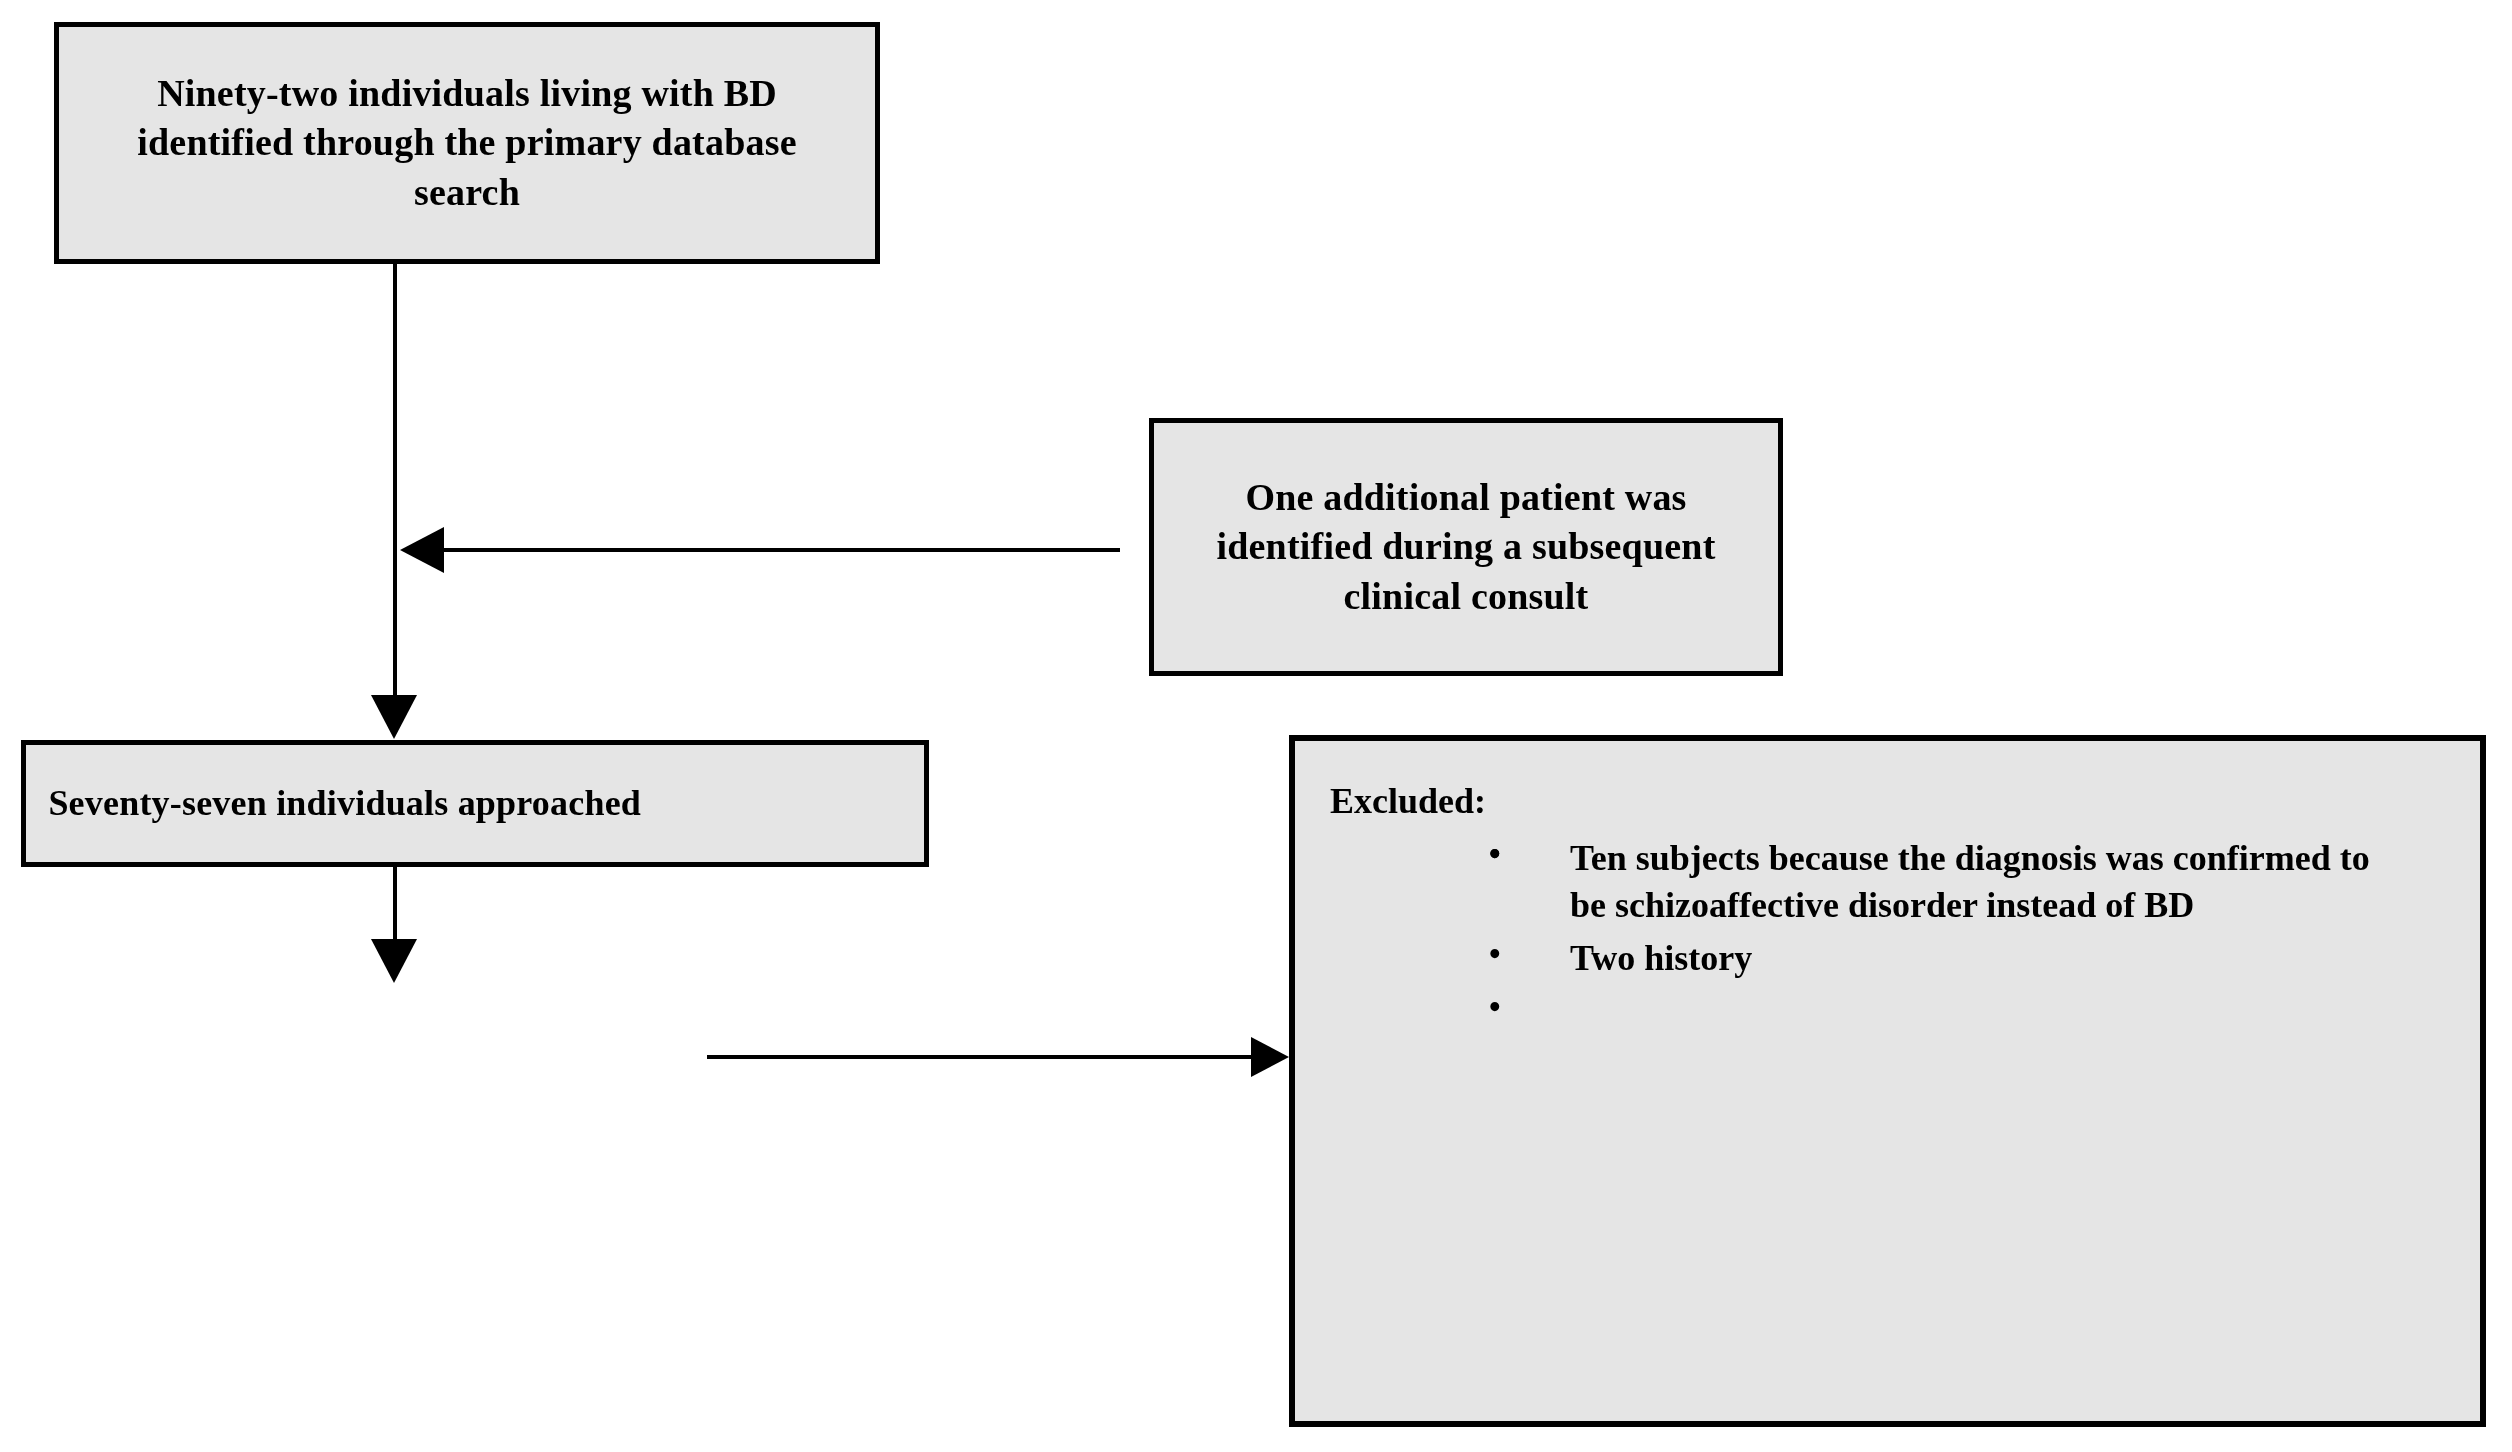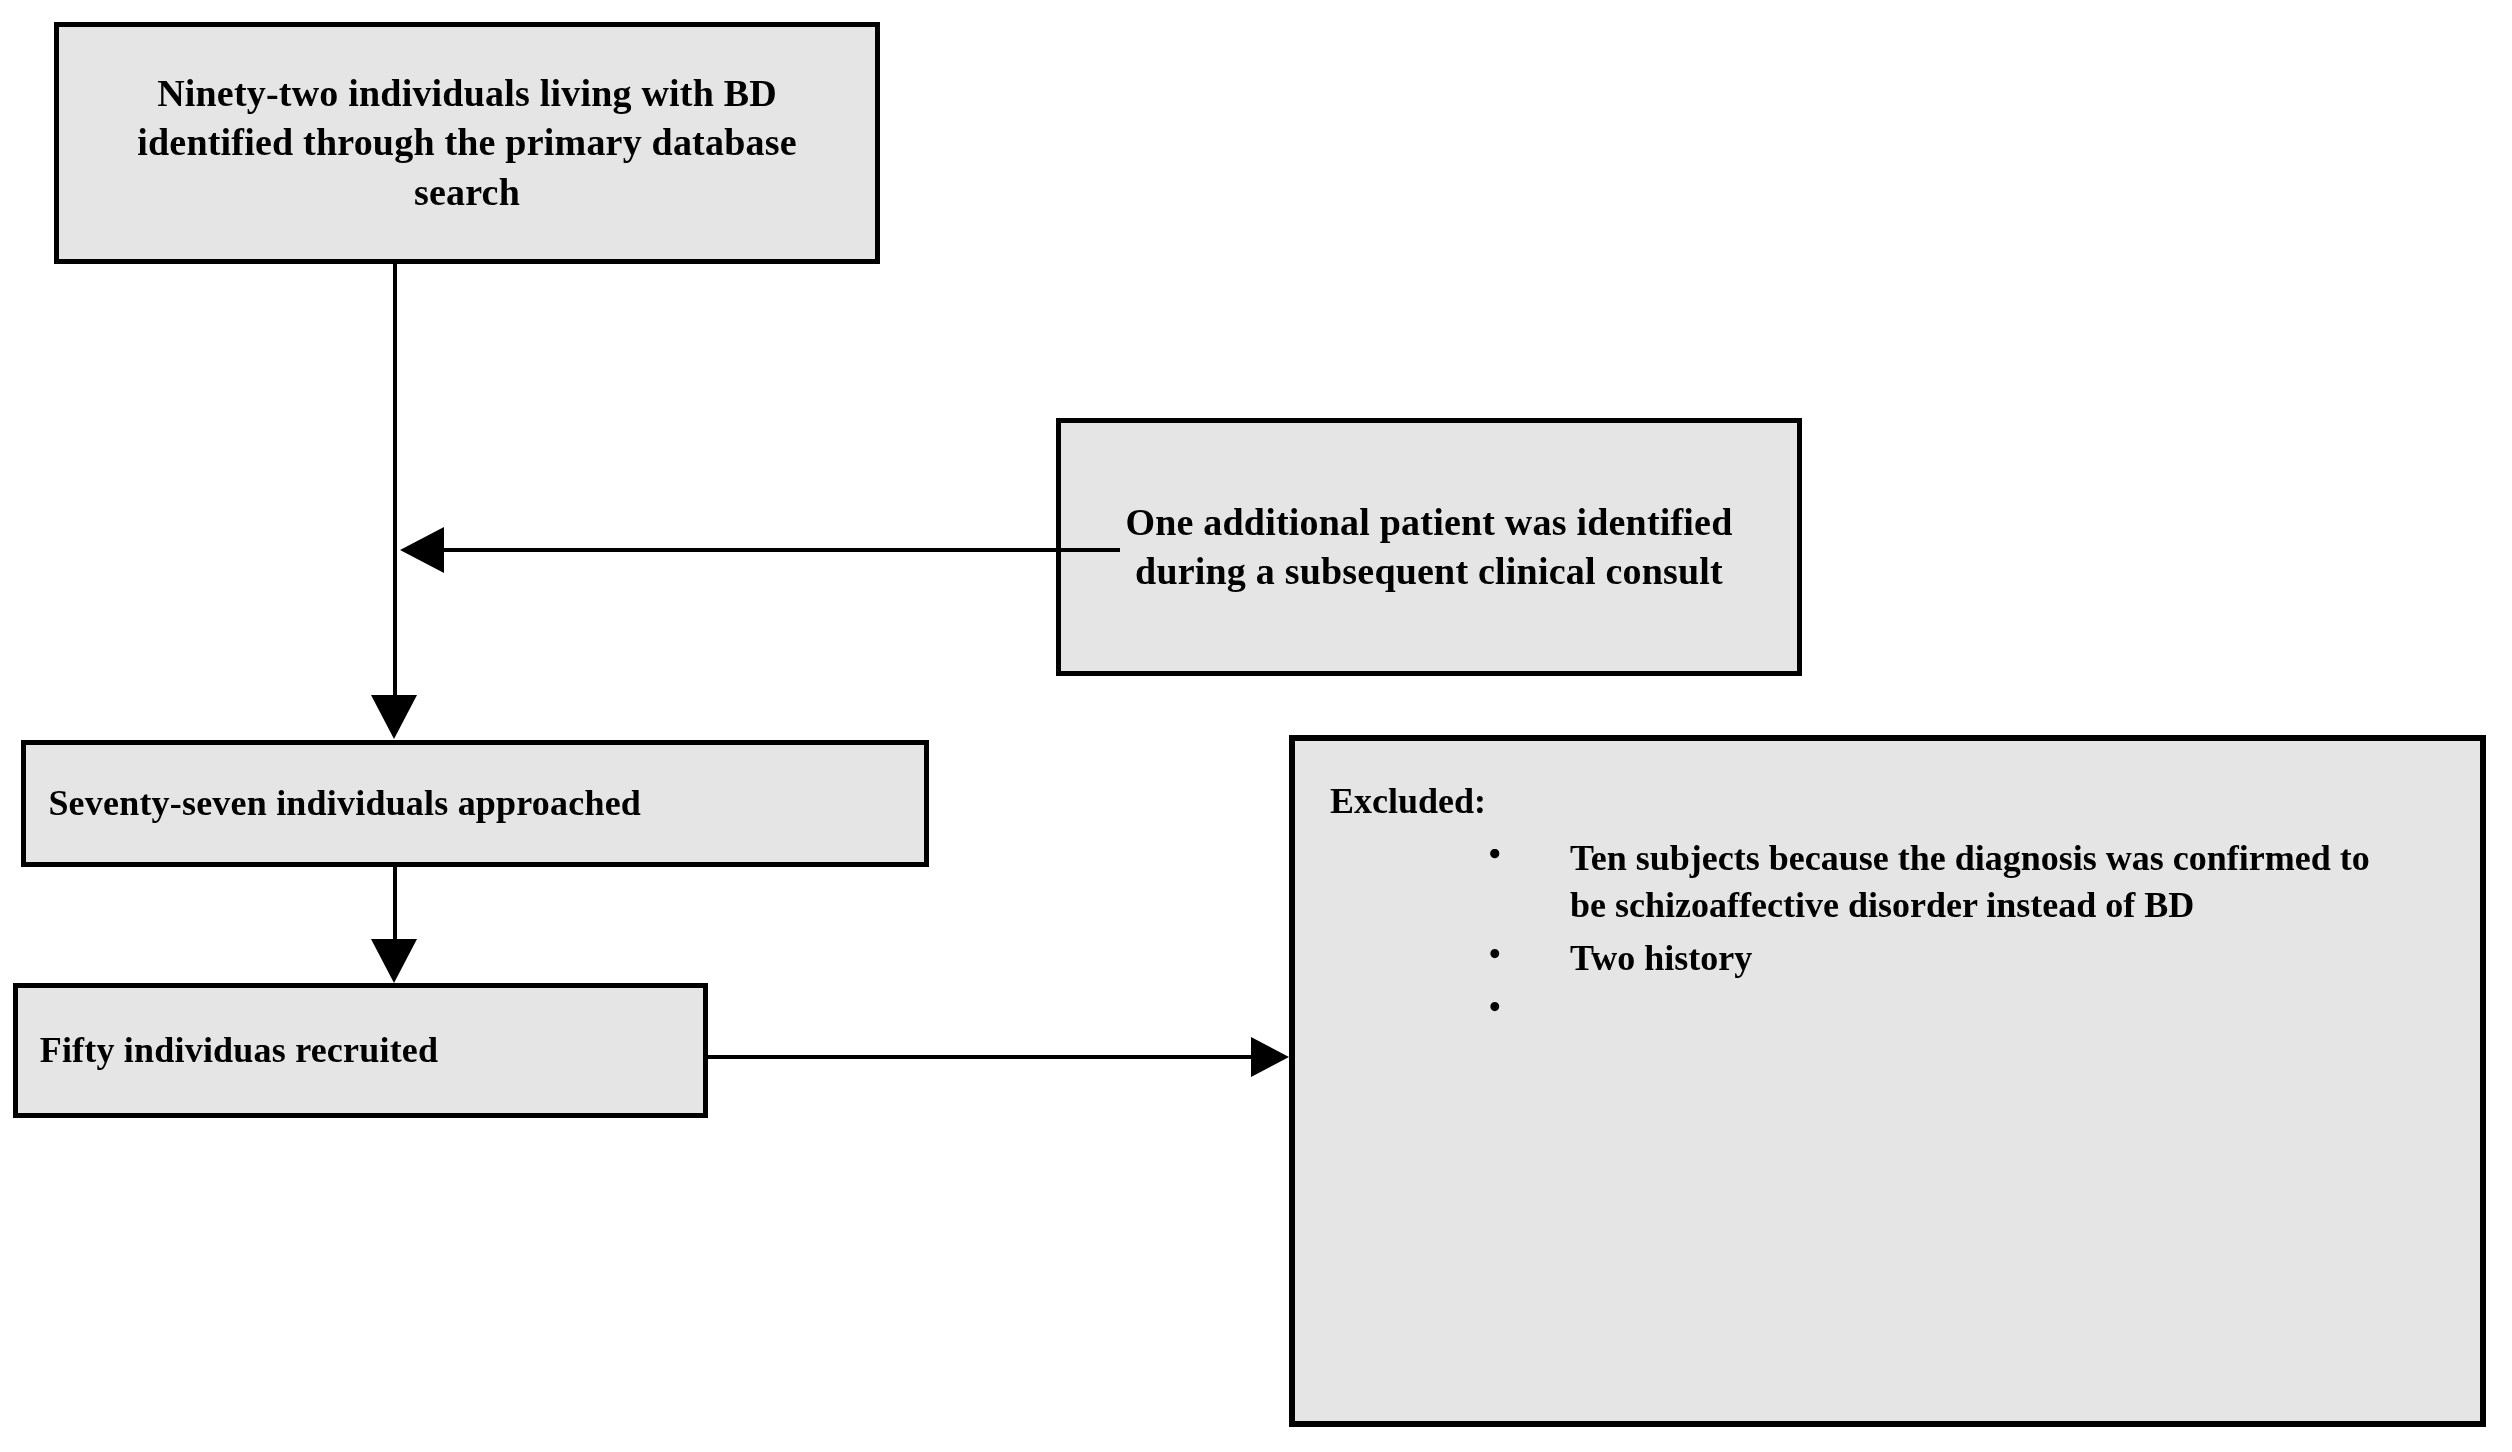--- a/index.html
+++ b/index.html
@@ -38,22 +38,22 @@
     white-space: pre-line;
   }
 
   #node-identified {
     left: 54px;  top: 22px;
     width: 826px; height: 242px;
   }
   #node-identified .node-text { font-size: 38px; }
 
   #node-additional {
-    left: 1056px; top: 418px;
-    width: 746px; height: 258px;
+    left: 1149px; top: 418px;
+    width: 634px; height: 258px;
   }
   #node-additional .node-text { font-size: 38px; }
 
   #node-approached {
     left: 21.4px;  top: 740px;
     width: 908px; height: 127px;
   }
   #node-approached .node-text { font-size: 36px; }
 
   #node-recruited {
@@ -157,23 +157,20 @@
   </div>
 
   <div class="node" id="node-additional">
     <div class="node-text">One additional patient was identified during a subsequent clinical consult</div>
   </div>
 
   <div class="node" id="node-approached">
     <div class="node-text">Seventy-seven individuals approached</div>
   </div>
 
-  <div class="node" id="node-recruited">
-    <div class="node-text">Fifty individuas recruited</div>
-  </div>
 
   <div class="node" id="node-excluded">
     <div class="excluded-inner">
       <div class="excluded-heading">Excluded:</div>
       <ul class="excluded-list">
         <li>
           <span class="bullet">•</span>
         </li>
         <li>
           <span class="bullet">•</span>

